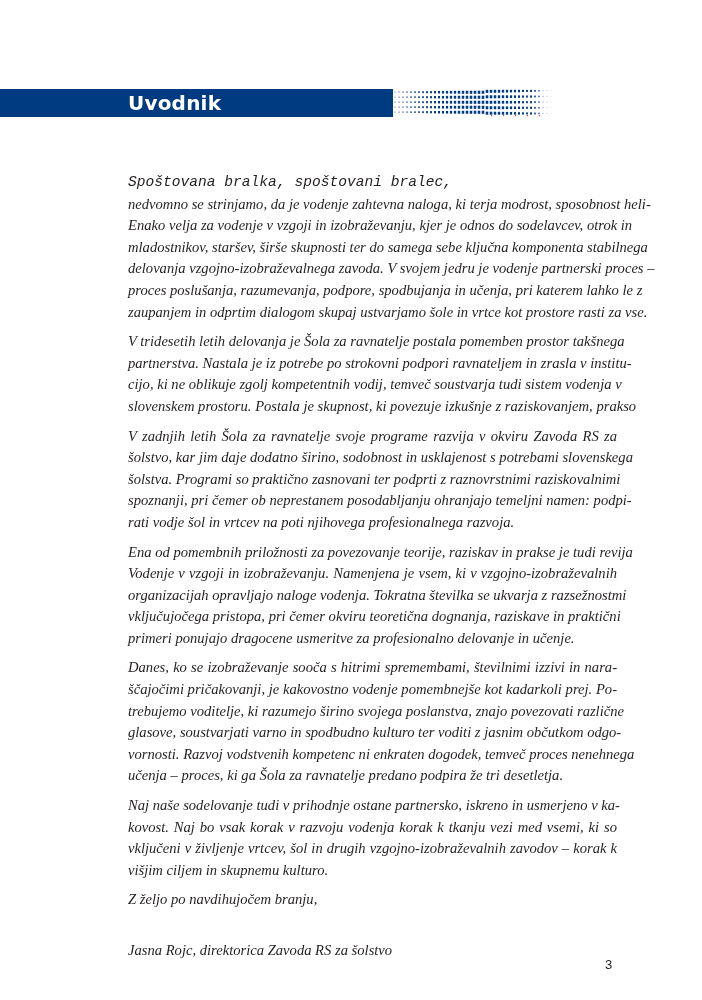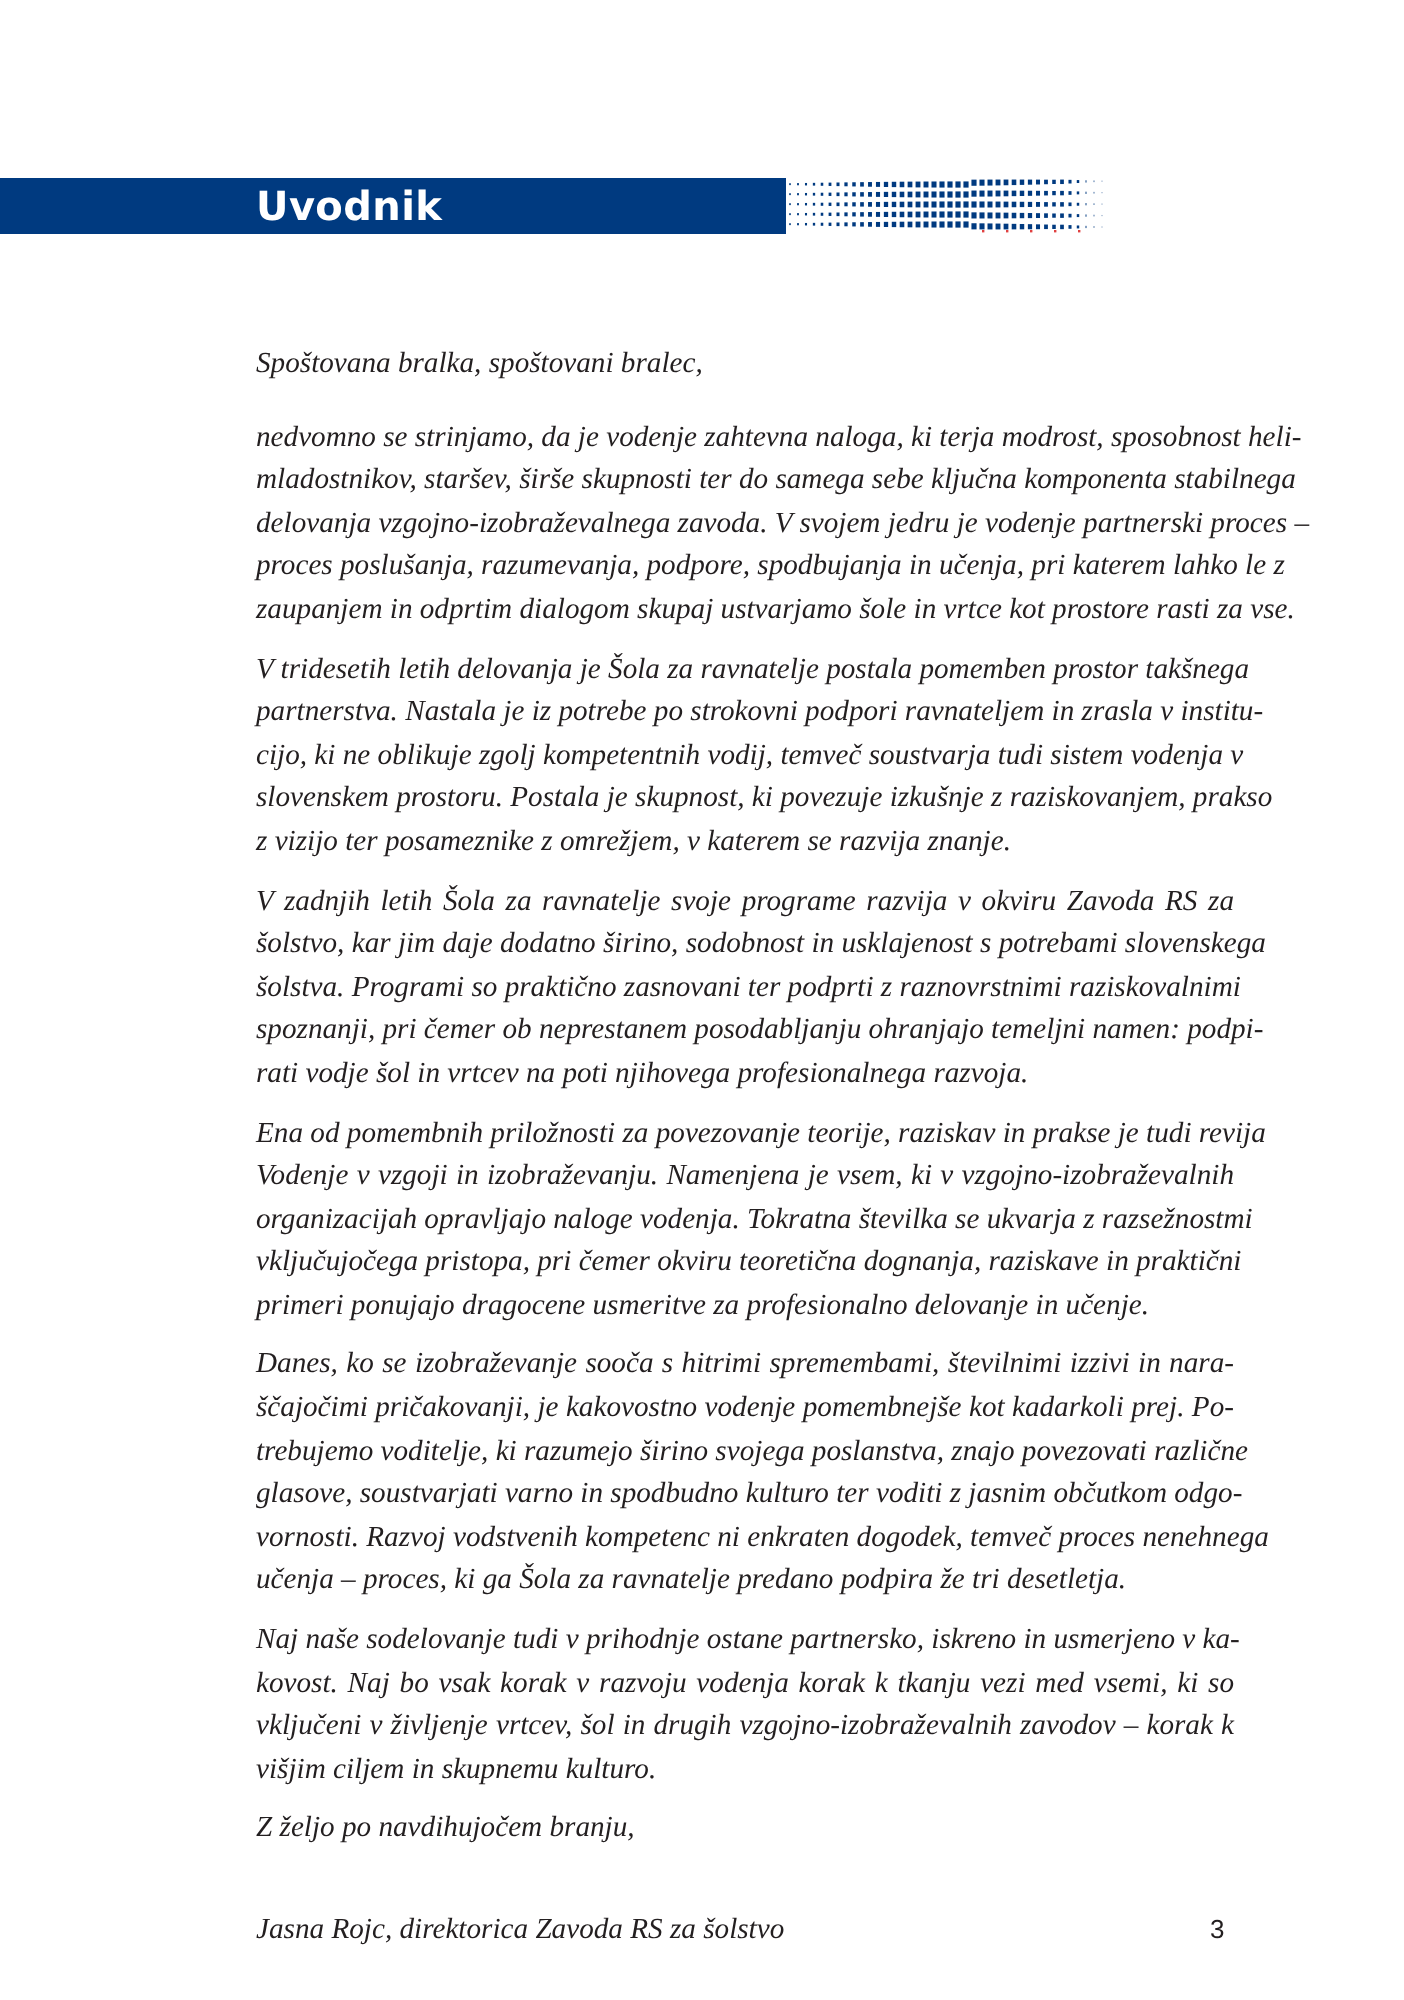--- a/index.html
+++ b/index.html
@@ -61,21 +61,21 @@
       display: block;
       white-space: nowrap;
       text-align: justify;
       text-align-last: justify;
       height: 21.6px;
     }
     .line.last {
       text-align-last: left;
     }
     .greeting {
-      margin-bottom: 15px;
+      font-family: Liberation Mono, monospace;
     }
     .para {
       margin-bottom: 8px;
     }
     .closing {
       margin-top: 4px;
       margin-bottom: 29px;
     }
     .page-number {
       position: absolute;
@@ -305,31 +305,31 @@
       <rect x="165.75461248916474" y="24.213953148505396" width="0.49077502167052306" height="0.5889300260046276" fill="#003a80" opacity="0.5"></rect>
     </svg>
   <div class="banner-title">Uvodnik</div>
 </div>
 
 <div class="content">
   <div class="line last greeting">Spoštovana bralka, spoštovani bralec,</div>
   <div id="paragraphs">
       <div class="para">
         <div class="line">nedvomno se strinjamo, da je vodenje zahtevna naloga, ki terja modrost, sposobnost heli-</div>
+        <div class="line">Enako velja za vodenje v vzgoji in izobraževanju, kjer je odnos do sodelavcev, otrok in</div>
         <div class="line">mladostnikov, staršev, širše skupnosti ter do samega sebe ključna komponenta stabilnega</div>
         <div class="line">delovanja vzgojno-izobraževalnega zavoda. V svojem jedru je vodenje partnerski proces –</div>
         <div class="line">proces poslušanja, razumevanja, podpore, spodbujanja in učenja, pri katerem lahko le z</div>
         <div class="line last">zaupanjem in odprtim dialogom skupaj ustvarjamo šole in vrtce kot prostore rasti za vse.</div>
       </div>
       <div class="para">
         <div class="line">V tridesetih letih delovanja je Šola za ravnatelje postala pomemben prostor takšnega</div>
         <div class="line">partnerstva. Nastala je iz potrebe po strokovni podpori ravnateljem in zrasla v institu-</div>
         <div class="line">cijo, ki ne oblikuje zgolj kompetentnih vodij, temveč soustvarja tudi sistem vodenja v</div>
         <div class="line">slovenskem prostoru. Postala je skupnost, ki povezuje izkušnje z raziskovanjem, prakso</div>
-        <div class="line last">z vizijo ter posameznike z omrežjem, v katerem se razvija znanje.</div>
       </div>
       <div class="para">
         <div class="line">V zadnjih letih Šola za ravnatelje svoje programe razvija v okviru Zavoda RS za</div>
         <div class="line">šolstvo, kar jim daje dodatno širino, sodobnost in usklajenost s potrebami slovenskega</div>
         <div class="line">šolstva. Programi so praktično zasnovani ter podprti z raznovrstnimi raziskovalnimi</div>
         <div class="line">spoznanji, pri čemer ob neprestanem posodabljanju ohranjajo temeljni namen: podpi-</div>
         <div class="line last">rati vodje šol in vrtcev na poti njihovega profesionalnega razvoja.</div>
       </div>
       <div class="para">
         <div class="line">Ena od pomembnih priložnosti za povezovanje teorije, raziskav in prakse je tudi revija</div>

